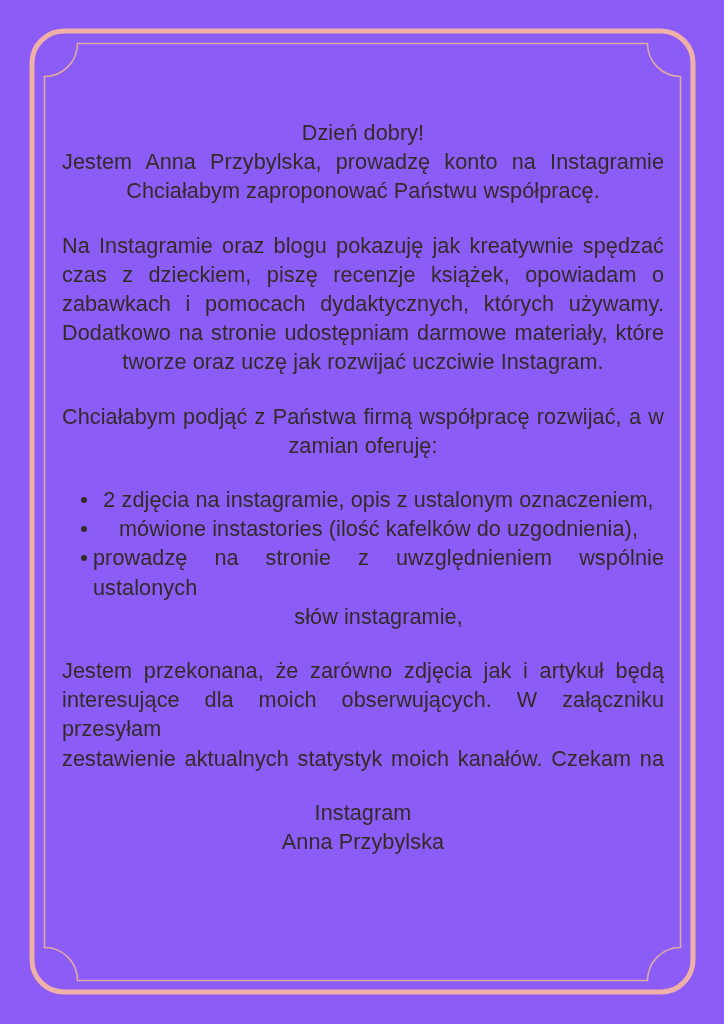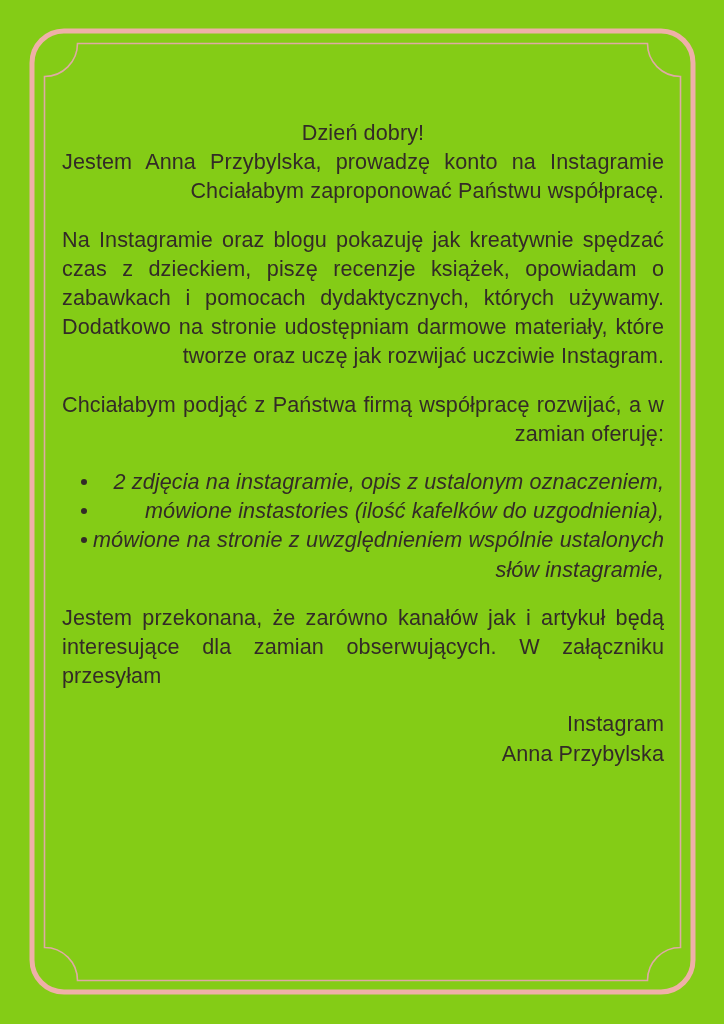--- a/index.html
+++ b/index.html
@@ -4,52 +4,51 @@
 <style>
   html, body {
     margin: 0;
     padding: 0;
     background: #f9f2ea;
   }
   .page {
     position: relative;
     width: 724px;
     height: 1024px;
-    background: #84cc16;
+    background: #8b5cf6;
     overflow: hidden;
     font-family: "Liberation Sans", sans-serif;
   }
   .frame {
     position: absolute;
     left: 0;
     top: 0;
     pointer-events: none;
   }
   .content {
     position: absolute;
     left: 62px;
     top: 118px;
     width: 602px;
     font-size: 21.6px;
     line-height: 29.2px;
     color: #332b27;
     letter-spacing: 0.1px;
   }
-  .block + .block { margin-top: 19px; }
-  .ln { text-align: right; }
+  .block + .block { margin-top: 25px; }
+  .ln { text-align: center; }
   .ln.c { text-align: center; }
   .ln.j {
     text-align: justify;
     text-align-last: justify;
     -moz-text-align-last: justify;
   }
   .bullet {
     position: relative;
     padding-left: 31px;
-    font-style: italic;
   }
   .dot {
     position: absolute;
     left: 19px;
     top: 11.5px;
     width: 6px;
     height: 6px;
     border-radius: 50%;
     background: #332b27;
   }
@@ -89,28 +88,29 @@
       <div class="bullet">
         <span class="dot"></span>
         <div class="ln">2 zdjęcia na instagramie, opis z ustalonym oznaczeniem,</div>
       </div>
       <div class="bullet">
         <span class="dot"></span>
         <div class="ln">mówione instastories (ilość kafelków do uzgodnienia),</div>
       </div>
       <div class="bullet">
         <span class="dot"></span>
-        <div class="ln j">mówione na stronie z uwzględnieniem wspólnie ustalonych</div>
+        <div class="ln j">prowadzę na stronie z uwzględnieniem wspólnie ustalonych</div>
         <div class="ln">słów instagramie,</div>
       </div>
     </div>
 
     <div class="block">
-      <div class="ln j">Jestem przekonana, że zarówno kanałów jak i artykuł będą</div>
-      <div class="ln j">interesujące dla zamian obserwujących. W załączniku przesyłam</div>
+      <div class="ln j">Jestem przekonana, że zarówno zdjęcia jak i artykuł będą</div>
+      <div class="ln j">interesujące dla moich obserwujących. W załączniku przesyłam</div>
+      <div class="ln j">zestawienie aktualnych statystyk moich kanałów. Czekam na</div>
     </div>
 
     <div class="block">
       <div class="ln">Instagram</div>
       <div class="ln">Anna Przybylska</div>
     </div>
 
   </div>
 </div>
 

